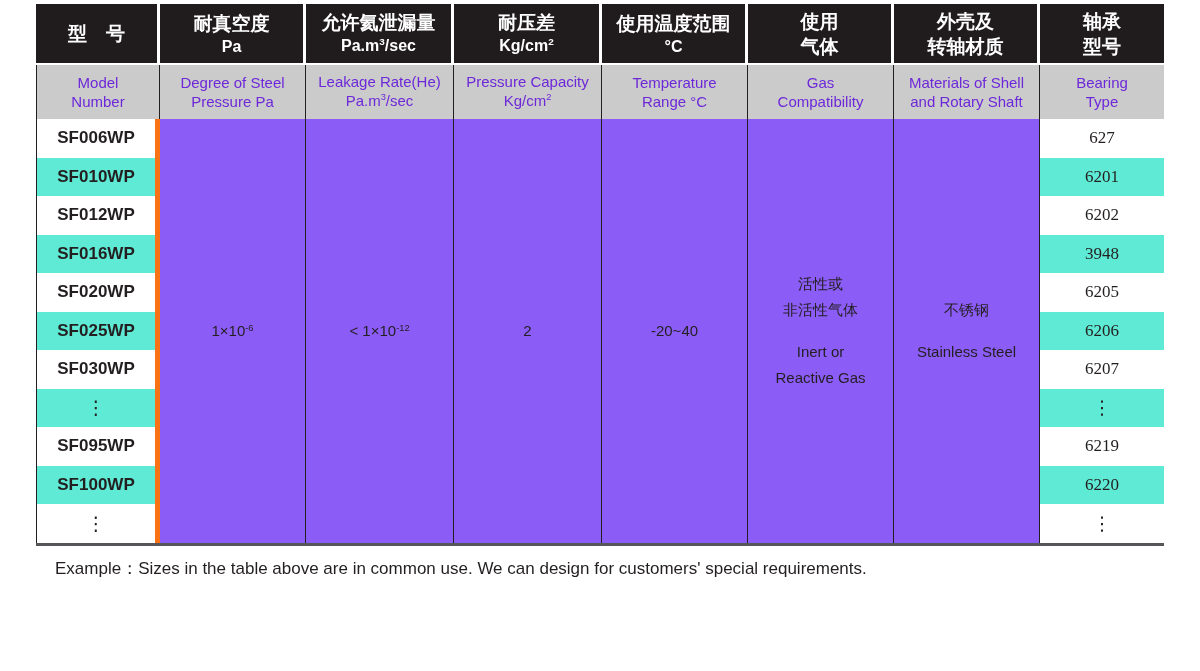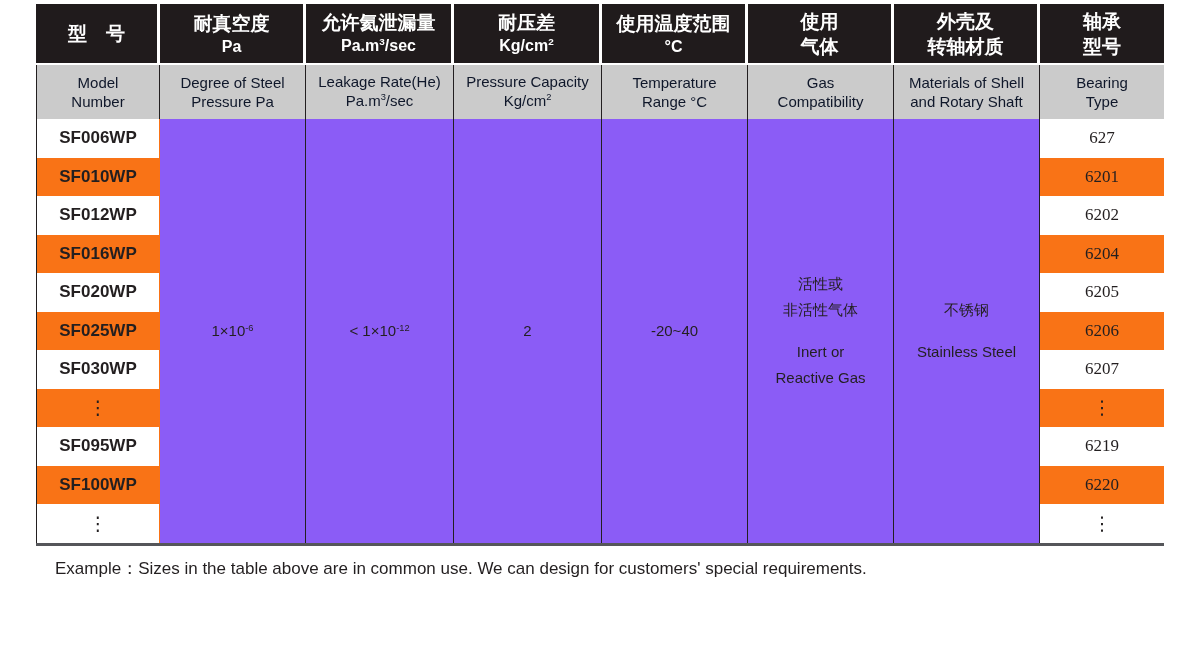--- a/index.html
+++ b/index.html
@@ -30,21 +30,21 @@
     font-weight: bold;
     padding: 0;
   }
   tr.hzh th:last-child { border-right: none; }
   .zm { font-size: 19px; line-height: 25px; }
   .zu { font-size: 16px; line-height: 21px; }
 
   
   tr.hen th {
     background: #cbcbcb;
-    color: #0f172a;
+    color: #6d28d9;
     height: 54px;
     text-align: center;
     vertical-align: middle;
     border-right: 1px solid #231f20;
     font-weight: normal;
     font-size: 15px;
     line-height: 19px;
     padding: 0;
   }
   tr.hen th:first-child { border-left: 1px solid #231f20; }
@@ -54,24 +54,24 @@
   tbody td {
     height: 38.5px;
     text-align: center;
     vertical-align: middle;
     padding: 0;
     font-size: 17px;
   }
   td.model {
     font-weight: bold;
     border-left: 1px solid #231f20;
-    border-right: 1px solid #f97316;
+    border-right: 5px solid #f97316;
   }
   td.bearing { font-weight: normal; font-family: Liberation Serif, serif; }
-  tr.stripe td.model, tr.stripe td.bearing { background: #f97316; }
+  tr.stripe td.model, tr.stripe td.bearing { background: #5eead4; }
   td.merged {
     background: #8b5cf6;
     border-right: 1px solid #231f20;
     vertical-align: middle;
     font-size: 15px;
   }
   td.dotcell { font-size: 19px; font-weight: normal; letter-spacing: 0; }
   .sp { font-size: 0.62em; position: relative; top: -0.55em; }
   .blk { line-height: 26px; }
   .blk + .blk { margin-top: 16px; }
@@ -205,21 +205,21 @@
       <tr class="stripe">
         <td class="model">SF010WP</td>
         <td class="bearing">6201</td>
       </tr>
       <tr>
         <td class="model">SF012WP</td>
         <td class="bearing">6202</td>
       </tr>
       <tr class="stripe">
         <td class="model">SF016WP</td>
-        <td class="bearing">6204</td>
+        <td class="bearing">3948</td>
       </tr>
       <tr>
         <td class="model">SF020WP</td>
         <td class="bearing">6205</td>
       </tr>
       <tr class="stripe">
         <td class="model">SF025WP</td>
         <td class="bearing">6206</td>
       </tr>
       <tr>

